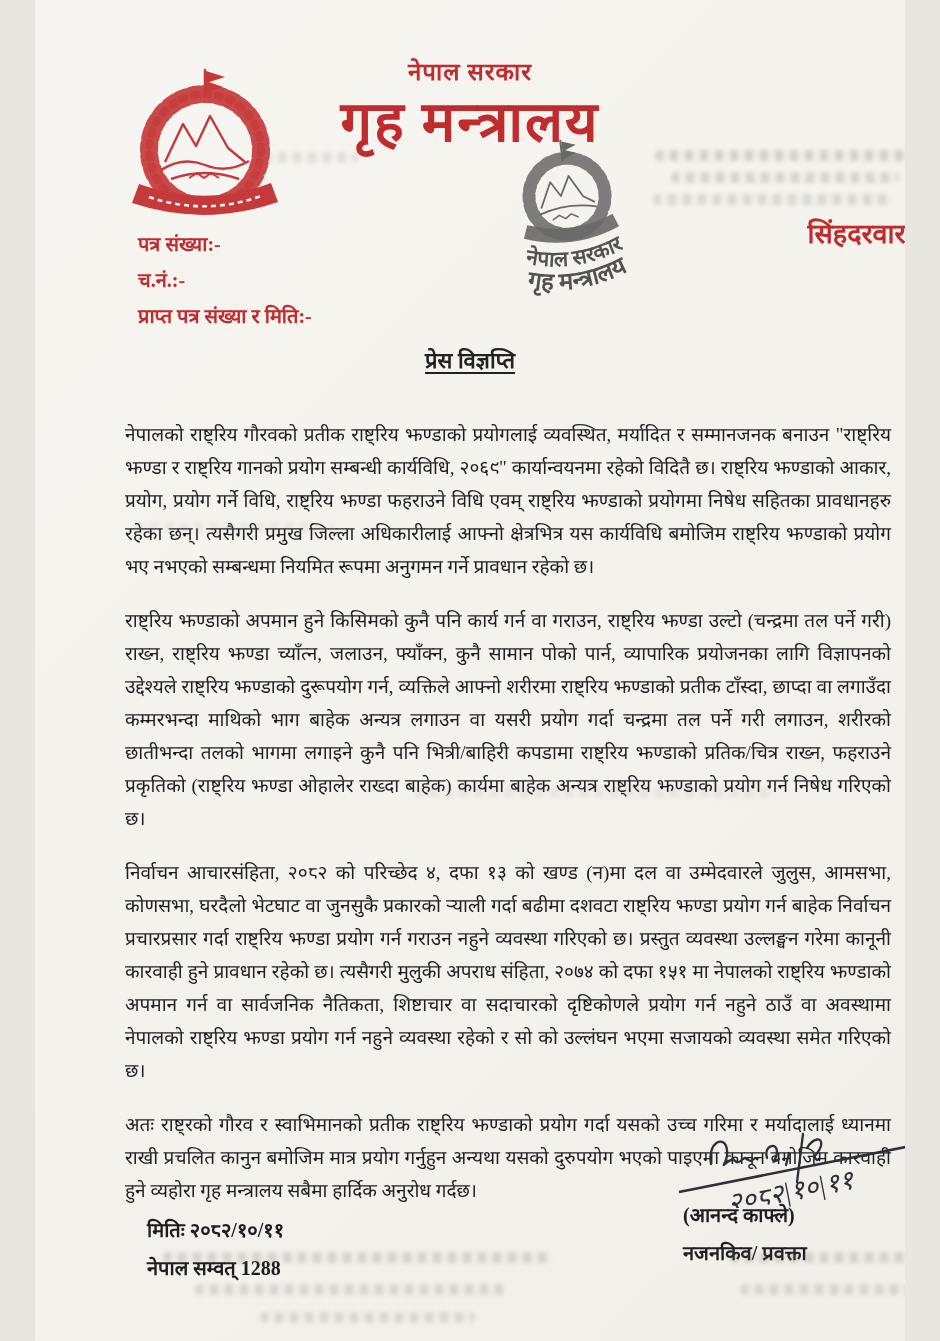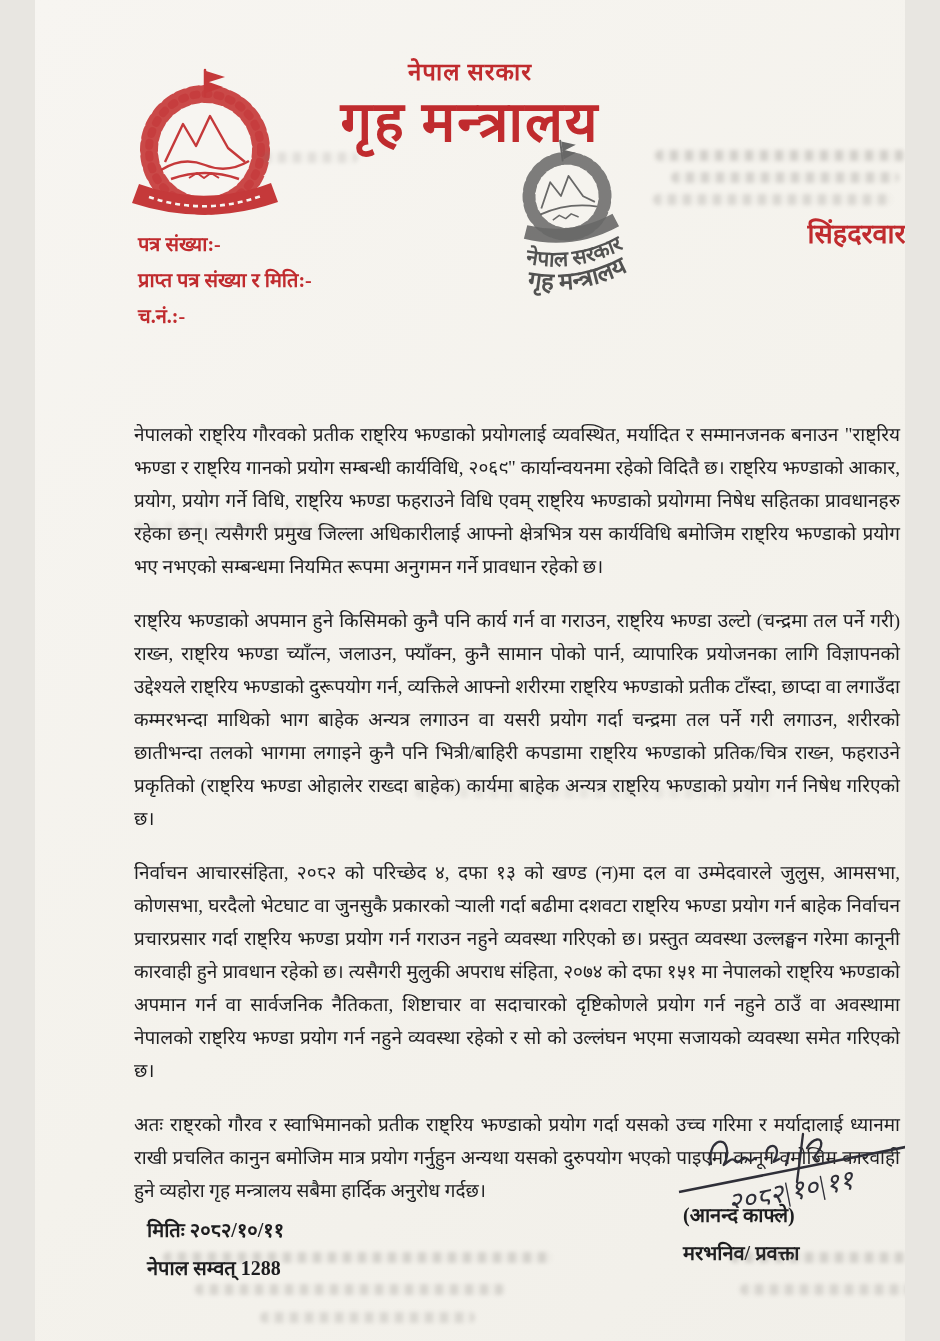--- a/index.html
+++ b/index.html
@@ -38,21 +38,21 @@
     text-align:center;font-size:27px;font-weight:bold;color:#c02b2e;
     line-height:32px;
   }
   
   .doc-title{
     position:absolute;top:344px;left:0;width:100%;
     text-align:center;font-size:22px;font-weight:bold;color:#222;
   }
   .doc-title span{text-decoration:underline;text-underline-offset:4px;}
   .body-text{
-    position:absolute;left:99px;top:418px;width:766px;
+    position:absolute;left:90px;top:418px;width:766px;
     font-size:19px;line-height:33px;text-align:justify;color:#1d1d1f;
   }
   .body-text p{margin:0 0 21px 0;}
   
   .date-block{position:absolute;left:112px;top:1211px;font-size:20px;font-weight:bold;line-height:38px;}
   .sig-area{position:absolute;left:638px;top:1108px;width:272px;height:100px;}
   .signatory{position:absolute;left:648px;top:1196px;width:220px;text-align:left;
     font-size:20px;font-weight:bold;line-height:38px;}
   
   .smudge{
@@ -116,28 +116,31 @@
     <text font-size="21" font-weight="bold" fill="#3c3c3c" font-family="Liberation Serif, serif">
       <textPath href="#arcA" startOffset="50%" text-anchor="middle">नेपाल सरकार</textPath>
     </text>
     <text font-size="24" font-weight="bold" fill="#3c3c3c" font-family="Liberation Serif, serif">
       <textPath href="#arcB" startOffset="50%" text-anchor="middle">गृह मन्त्रालय</textPath>
     </text>
   </svg>
 
   <div class="ref-block">
     <div class="ref-line">पत्र संख्या:-</div>
+    <div class="ref-line">च.नं.:-</div>
     <div class="ref-line">प्राप्त पत्र संख्या र मिति:-</div>
-    <div class="ref-line">च.नं.:-</div>
   </div>
 
   <div class="address-block">
     <div>सिंहदरवार,</div>
   </div>
 
+  <div class="doc-title">
+    <span>प्रेस विज्ञप्ति</span>
+  </div>
 
   <div class="body-text">
     <p>नेपालको राष्ट्रिय गौरवको प्रतीक राष्ट्रिय झण्डाको प्रयोगलाई व्यवस्थित, मर्यादित र सम्मानजनक बनाउन "राष्ट्रिय झण्डा र राष्ट्रिय गानको प्रयोग सम्बन्धी कार्यविधि, २०६९" कार्यान्वयनमा रहेको विदितै छ।  राष्ट्रिय झण्डाको आकार, प्रयोग, प्रयोग गर्ने विधि, राष्ट्रिय झण्डा फहराउने विधि एवम् राष्ट्रिय झण्डाको प्रयोगमा निषेध सहितका प्रावधानहरु रहेका छन्।  त्यसैगरी प्रमुख जिल्ला अधिकारीलाई आफ्नो क्षेत्रभित्र यस कार्यविधि बमोजिम राष्ट्रिय झण्डाको प्रयोग भए नभएको सम्बन्धमा नियमित रूपमा अनुगमन गर्ने प्रावधान रहेको छ।</p>
     <p>राष्ट्रिय झण्डाको अपमान हुने किसिमको कुनै पनि कार्य गर्न वा गराउन, राष्ट्रिय झण्डा उल्टो (चन्द्रमा तल पर्ने गरी) राख्न, राष्ट्रिय झण्डा च्याँत्न, जलाउन, फ्याँक्न, कुनै सामान पोको पार्न, व्यापारिक प्रयोजनका लागि विज्ञापनको उद्देश्यले राष्ट्रिय झण्डाको दुरूपयोग गर्न, व्यक्तिले आफ्नो शरीरमा राष्ट्रिय झण्डाको प्रतीक टाँस्दा, छाप्दा वा लगाउँदा कम्मरभन्दा माथिको भाग बाहेक अन्यत्र लगाउन वा यसरी प्रयोग गर्दा चन्द्रमा तल पर्ने गरी लगाउन, शरीरको छातीभन्दा तलको भागमा लगाइने कुनै पनि भित्री/बाहिरी कपडामा राष्ट्रिय झण्डाको प्रतिक/चित्र राख्न, फहराउने प्रकृतिको (राष्ट्रिय झण्डा ओहालेर राख्दा बाहेक) कार्यमा बाहेक अन्यत्र राष्ट्रिय झण्डाको प्रयोग गर्न निषेध गरिएको छ।</p>
     <p>निर्वाचन आचारसंहिता, २०८२ को परिच्छेद ४, दफा १३ को खण्ड (न)मा दल वा उम्मेदवारले जुलुस, आमसभा, कोणसभा, घरदैलो भेटघाट वा जुनसुकै प्रकारको ऱ्याली गर्दा बढीमा दशवटा राष्ट्रिय झण्डा प्रयोग गर्न बाहेक निर्वाचन प्रचारप्रसार गर्दा राष्ट्रिय झण्डा प्रयोग गर्न गराउन नहुने व्यवस्था गरिएको छ।  प्रस्तुत व्यवस्था उल्लङ्घन गरेमा कानूनी कारवाही हुने प्रावधान रहेको छ।  त्यसैगरी मुलुकी अपराध संहिता, २०७४ को दफा १५१ मा नेपालको राष्ट्रिय झण्डाको अपमान गर्न वा सार्वजनिक नैतिकता, शिष्टाचार वा सदाचारको दृष्टिकोणले प्रयोग गर्न नहुने ठाउँ वा अवस्थामा नेपालको राष्ट्रिय झण्डा प्रयोग गर्न नहुने व्यवस्था रहेको र सो को उल्लंघन भएमा सजायको व्यवस्था समेत गरिएको छ।</p>
     <p>अतः राष्ट्रको गौरव र स्वाभिमानको प्रतीक राष्ट्रिय झण्डाको प्रयोग गर्दा यसको उच्च गरिमा र मर्यादालाई ध्यानमा राखी प्रचलित कानुन बमोजिम मात्र प्रयोग गर्नुहुन अन्यथा यसको दुरुपयोग भएको पाइएमा कानून वमोजिम कारवाही हुने व्यहोरा गृह मन्त्रालय सबैमा हार्दिक अनुरोध गर्दछ।</p>
   </div>
 
   <div class="date-block">
     <div>मितिः २०८२/१०/११</div>
@@ -151,21 +154,21 @@
       <path d="M116 45 l-3 12"></path>
       <path d="M130 26 l-6 48"></path>
       <path d="M134 40 c6 -10 16 -12 14 -2 c-2 8 -10 10 -4 14"></path>
     </g>
     <line x1="6" y1="84" x2="258" y2="34" stroke="#2f2f38" stroke-width="2.6"></line>
     <text x="52" y="90" transform="rotate(-11 130 72)" font-size="27" fill="#2f2f38" font-family="Liberation Serif, serif" font-style="italic">२०८२|१०|११</text>
   </svg>
 
   <div class="signatory">
     <div>(आनन्द काफ्ले)</div>
-    <div>मरभनिव/ प्रवक्ता</div>
+    <div>नजनकिव/ प्रवक्ता</div>
   </div>
 
   <div class="smudge" style="left:620px;top:150px;width:252px;opacity:.5;"></div>
   <div class="smudge" style="left:636px;top:172px;width:228px;opacity:.45;"></div>
   <div class="smudge" style="left:618px;top:194px;width:240px;opacity:.4;"></div>
   <div class="smudge" style="left:228px;top:152px;width:95px;opacity:.3;"></div>
   <div class="smudge" style="left:100px;top:522px;width:200px;opacity:.18;"></div>
   <div class="smudge" style="left:380px;top:787px;width:360px;opacity:.18;"></div>
   <div class="smudge" style="left:128px;top:1252px;width:390px;opacity:.45;"></div>
   <div class="smudge" style="left:160px;top:1284px;width:310px;opacity:.42;"></div>

